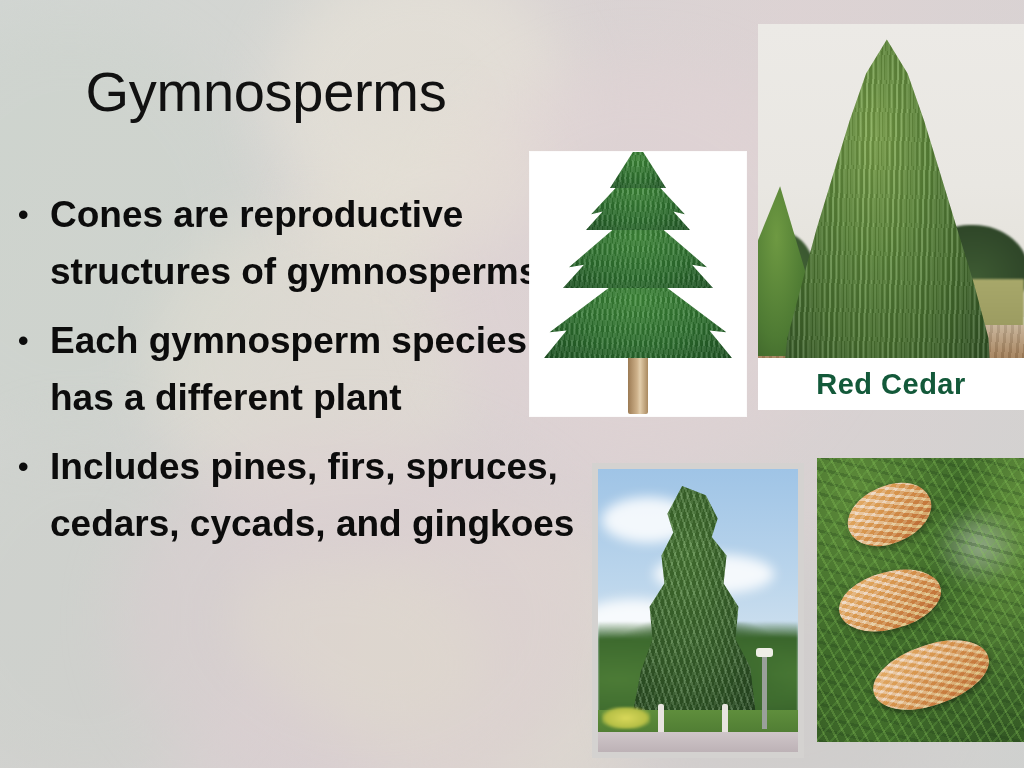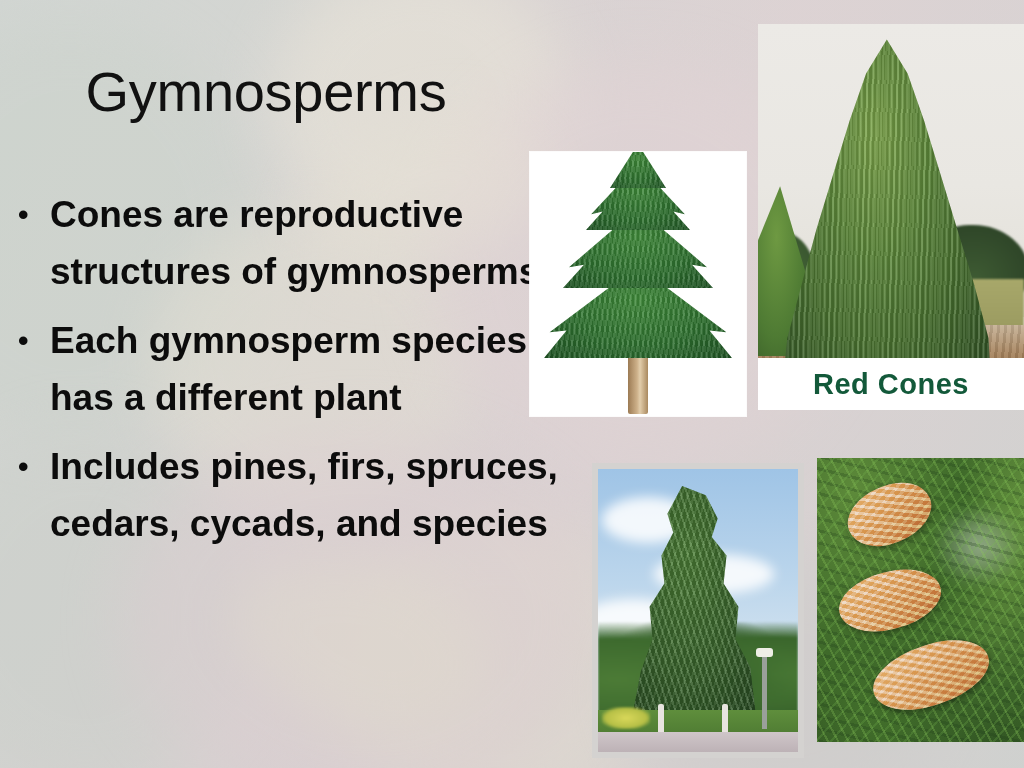--- a/index.html
+++ b/index.html
@@ -356,42 +356,42 @@
   <div class="bg-blob blob-gray-1"></div>
   <div class="blob-petal-a"></div>
   <div class="blob-petal-b"></div>
   <div class="bg-veil"></div>
 
   <div class="slide-title">Gymnosperms</div>
 
   <ul class="body-list">
     <li class="bullet-item">Cones are reproductive structures of gymnosperms</li>
     <li class="bullet-item">Each gymnosperm species has a different plant</li>
-    <li class="bullet-item">Includes pines, firs, spruces, cedars, cycads, and species</li>
+    <li class="bullet-item">Includes pines, firs, spruces, cedars, cycads, and gingkoes</li>
   </ul>
 
   <div class="pic" id="pic-conifer-clipart">
     <div class="clipart-stage">
       <div class="clipart-trunk"></div>
       <div class="tier t1"></div>
       <div class="tier t2"></div>
       <div class="tier t3"></div>
       <div class="tier t4"></div>
     </div>
   </div>
 
   <div class="pic" id="pic-red-cedar">
     <div class="cedar-sky"></div>
     <div class="cedar-treeline"></div>
     <div class="cedar-treeline-2"></div>
     <div class="cedar-grass"></div>
     <div class="cedar-ground"></div>
     <div class="cedar-tree-small"></div>
     <div class="cedar-tree"></div>
-    <div class="cedar-caption">Red Cones</div>
+    <div class="cedar-caption">Red Cedar</div>
   </div>
 
   <div class="pic" id="pic-ginkgo-tree">
     <div class="gk-sky"></div>
     <div class="gk-cloud gk-c1"></div>
     <div class="gk-cloud gk-c2"></div>
     <div class="gk-cloud gk-c3"></div>
     <div class="gk-bushes"></div>
     <div class="gk-tree"></div>
     <div class="gk-lawn"></div>

